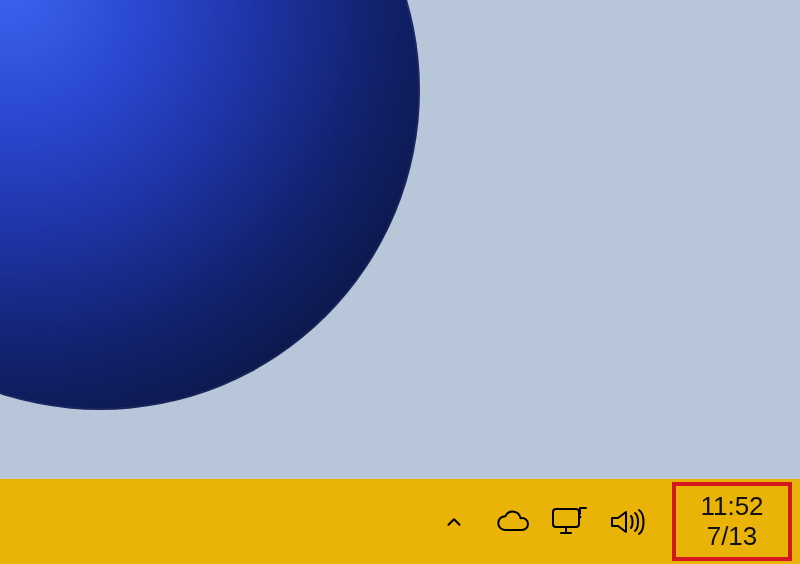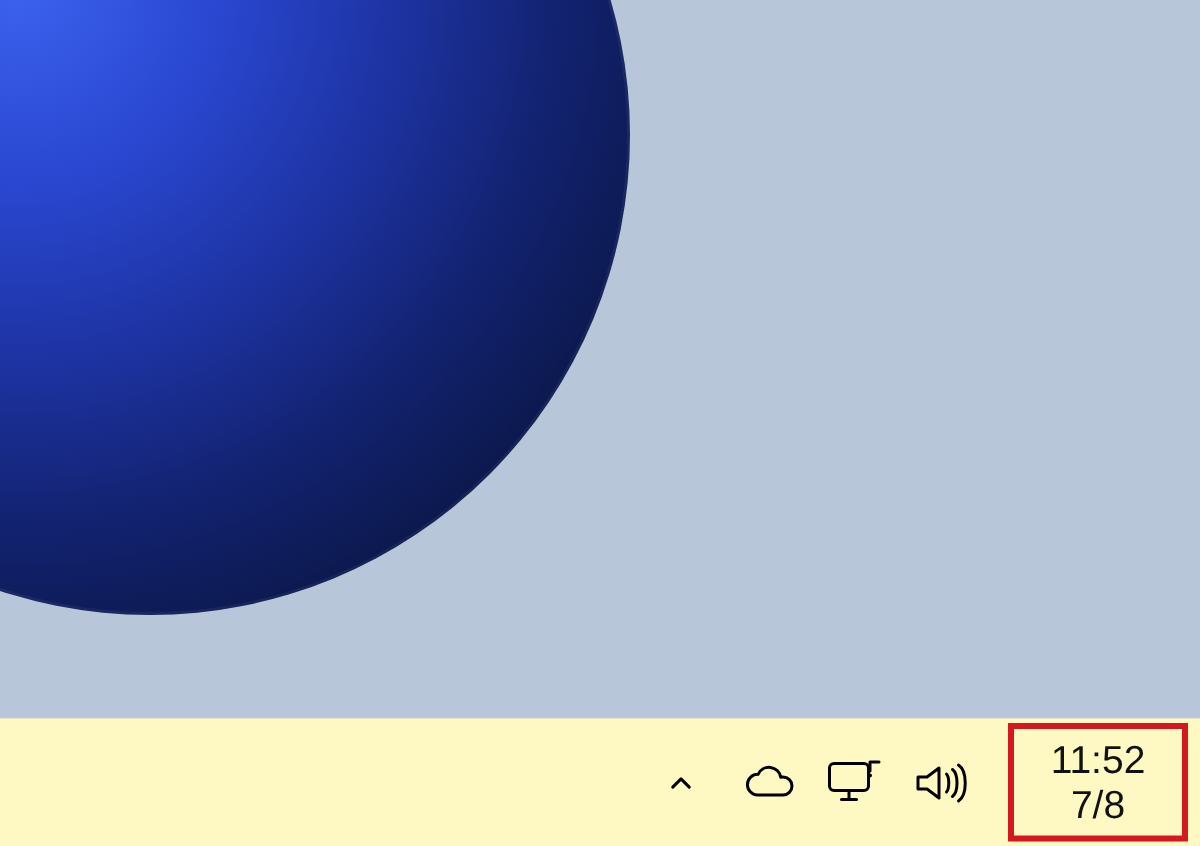--- a/index.html
+++ b/index.html
@@ -19,21 +19,21 @@
       border-radius: 50%;
       background: radial-gradient(circle at 36% 34%, #3d63ef 0%, #2a48d2 22%, #1e34a5 42%, #12226f 62%, #0b1748 80%);
       box-shadow: 0 0 0 2px rgba(255,255,255,0.05) inset;
     }
     .taskbar {
       position: absolute;
       left: 0;
       right: 0;
       bottom: 0;
       height: 86px;
-      background: #fef9c3;
+      background: #eab308;
       border-top: 1px solid #c9c9c9;
       display: flex;
       align-items: center;
       justify-content: flex-end;
       padding-right: 8px;
     }
     .tray {
       display: flex;
       align-items: center;
       gap: 18px;
@@ -110,18 +110,18 @@
             <path d="M4 11v8h6l8 6V5l-8 6H4z" fill="none"></path>
             <path d="M23 9c2 2 2 10 0 12"></path>
             <path d="M27 6c4 3 4 15 0 18"></path>
             <path d="M31 3c6 4 6 20 0 24"></path>
           </svg>
         </span>
       </div>
 
       <div class="clock-wrap">
         <div class="clock-time">11:52</div>
-        <div class="clock-date">7/8</div>
+        <div class="clock-date">7/13</div>
       </div>
 
     </div>
   </div>
 </div>
 
 </body></html>

